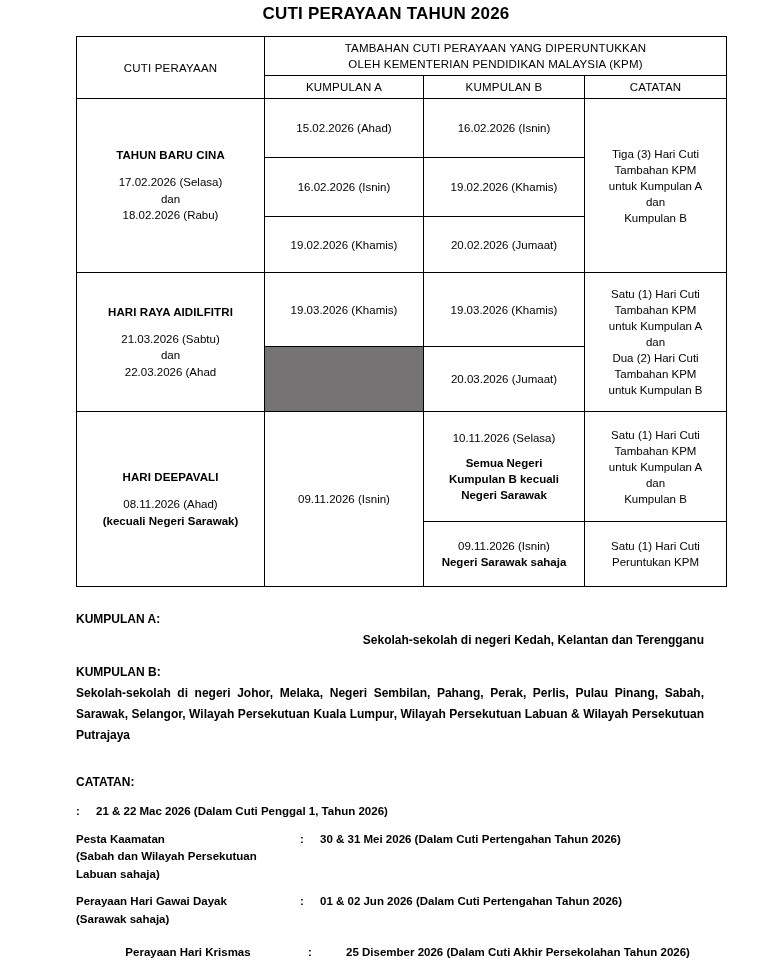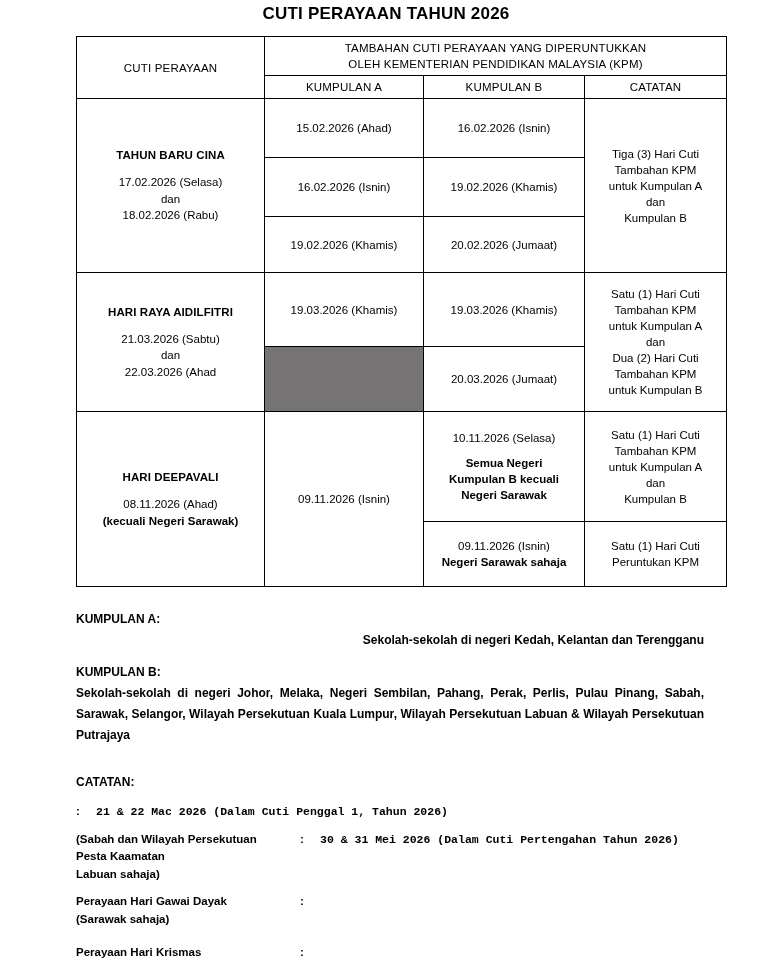--- a/index.html
+++ b/index.html
@@ -115,21 +115,21 @@
   .note-row {
     display: flex;
     align-items: flex-start;
     font-size: 11.5px;
     font-weight: bold;
     line-height: 17.5px;
     margin-bottom: 10px;
   }
   .note-label { width: 224px; flex: 0 0 224px; }
   .note-colon { width: 20px; flex: 0 0 20px; }
-  .note-value { flex: 1 1 auto; font-family: Liberation Mono, monospace; }
+  .note-value { flex: 1 1 auto; }
   .note-label span { display: block; }
 </style>
 </head>
 <body>
 
 <div class="doc-title">CUTI PERAYAAN TAHUN 2026</div>
 
 <div class="table-wrap">
   <table class="cuti">
     <colgroup>
@@ -250,35 +250,37 @@
 <div class="notes">
   <div class="notes-title">CATATAN:</div>
 
   <div class="note-row">
     <div class="note-colon">:</div>
     <div class="note-value">21 &amp; 22 Mac 2026 (Dalam Cuti Penggal 1, Tahun 2026)</div>
   </div>
 
   <div class="note-row">
     <div class="note-label">
+      <span>Pesta Kaamatan</span>
       <span>(Sabah dan Wilayah Persekutuan</span>
-      <span>Pesta Kaamatan</span>
       <span>Labuan sahaja)</span>
     </div>
     <div class="note-colon">:</div>
     <div class="note-value">30 &amp; 31 Mei 2026 (Dalam Cuti Pertengahan Tahun 2026)</div>
   </div>
 
   <div class="note-row">
     <div class="note-label">
       <span>Perayaan Hari Gawai Dayak</span>
       <span>(Sarawak sahaja)</span>
     </div>
     <div class="note-colon">:</div>
-  </div>
-
-  <div class="note-row" style="margin-top:16px;">
+    <div class="note-value">01 &amp; 02 Jun 2026 (Dalam  Cuti Pertengahan Tahun 2026)</div>
+  </div>
+
+  <div class="note-row" style="margin-top:16px;text-align:center;">
     <div class="note-label">
       <span>Perayaan Hari Krismas</span>
     </div>
     <div class="note-colon">:</div>
+    <div class="note-value">25 Disember 2026 (Dalam Cuti Akhir Persekolahan Tahun 2026)</div>
   </div>
 </div>
 
 </body></html>

